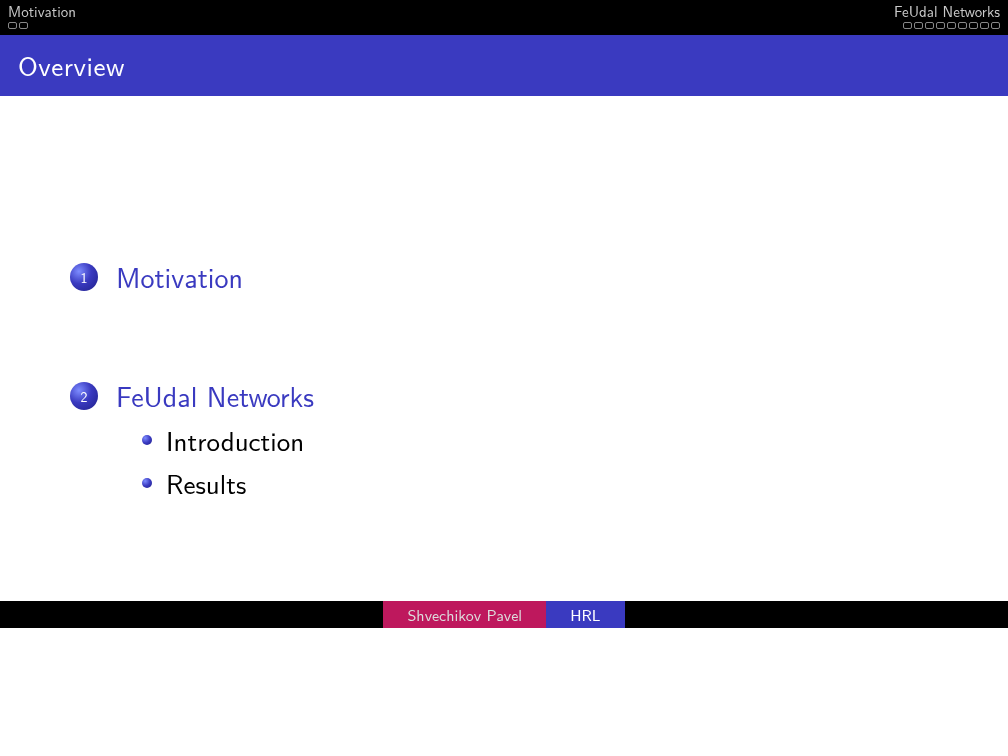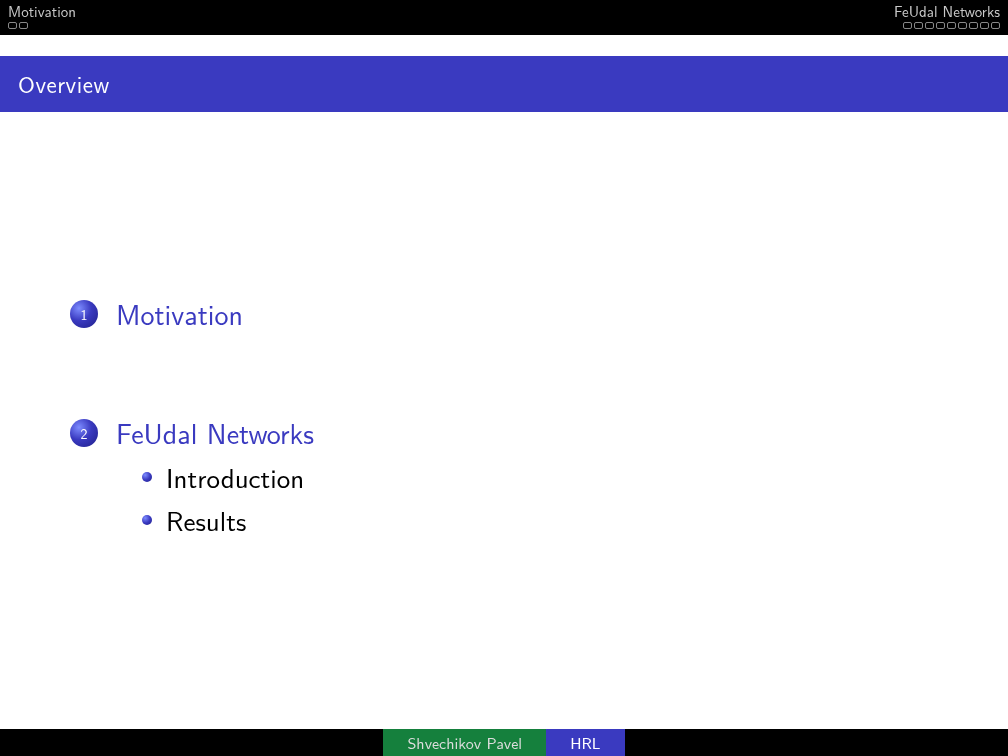--- a/index.html
+++ b/index.html
@@ -1,38 +1,38 @@
 <!DOCTYPE html>
 <html><head>
 <meta charset="utf-8">
 <style>
   * { margin: 0; padding: 0; box-sizing: border-box; }
   html, body { width: 1008px; height: 756px; font-family: "Latin Modern Sans", "Computer Modern Sans", "Fira Sans", "Helvetica Neue", Arial, sans-serif; background: #fff; color: #000; overflow: hidden; }
-  .slide { width: 1008px; height: 756px; position: relative; display: flex; flex-direction: column; gap: 21px; }
+  .slide { width: 1008px; height: 628px; position: relative; display: flex; flex-direction: column; }
   
   .navbar { background: #000; color: #c9c9c9; display: flex; justify-content: space-between; padding: 4px 8px 6px 8px; font-size: 15px; }
   .nav-section { display: flex; flex-direction: column; gap: 3px; }
   .nav-section.right { align-items: flex-end; }
   .nav-label { line-height: 1; }
   .progress-row { display: flex; gap: 2px; }
   .prog-dot { width: 9px; height: 7px; border-radius: 2px; border: 1px solid #888; background: transparent; }
   
-  .titlebar { background: #3A3AC0; color: #fff; padding: 10px 18px 12px 18px; font-size: 23px; font-weight: 400; letter-spacing: 0.5px; }
+  .titlebar { background: #3A3AC0; color: #fff; padding: 10px 18px 12px 18px; font-size: 27px; font-weight: 400; letter-spacing: 0.5px; }
   
   .body { flex: 1; padding: 160px 60px 0 70px; }
   .toc-item { margin-bottom: 78px; }
   .toc-head { display: flex; align-items: center; gap: 18px; }
   .ball { width: 28px; height: 28px; border-radius: 50%; background: radial-gradient(circle at 32% 30%, #7d8cff 0%, #3A3AC0 45%, #1e1e88 100%); color: #fff; display: flex; align-items: center; justify-content: center; font-size: 14px; font-weight: 400; flex-shrink: 0; }
   .toc-title { color: #3A3AC0; font-size: 28px; }
   .sublist { margin-left: 72px; margin-top: 4px; }
   .sub-item { display: flex; align-items: center; gap: 14px; font-size: 27px; margin: 4px 0; color: #000; }
   .dot { width: 10px; height: 10px; border-radius: 50%; background: radial-gradient(circle at 32% 30%, #7d8cff 0%, #3A3AC0 50%, #1e1e88 100%); flex-shrink: 0; }
   
   .footer { position: absolute; bottom: 0; left: 0; right: 0; height: 27px; background: #000; display: flex; justify-content: center; align-items: stretch; font-size: 16px; }
-  .footer-author { color: #ddd; background: #15803d; display: flex; align-items: center; padding: 0 24px; }
+  .footer-author { color: #ddd; background: #be185d; display: flex; align-items: center; padding: 0 24px; }
   .footer-title { color: #fff; background: #3A3AC0; display: flex; align-items: center; padding: 8px 24px; font-weight: 500; }
 </style>
 </head>
 <body>
 
 <div class="slide">
 
   <div class="navbar">
     <div class="nav-section">
       <span class="nav-label">Motivation</span>

